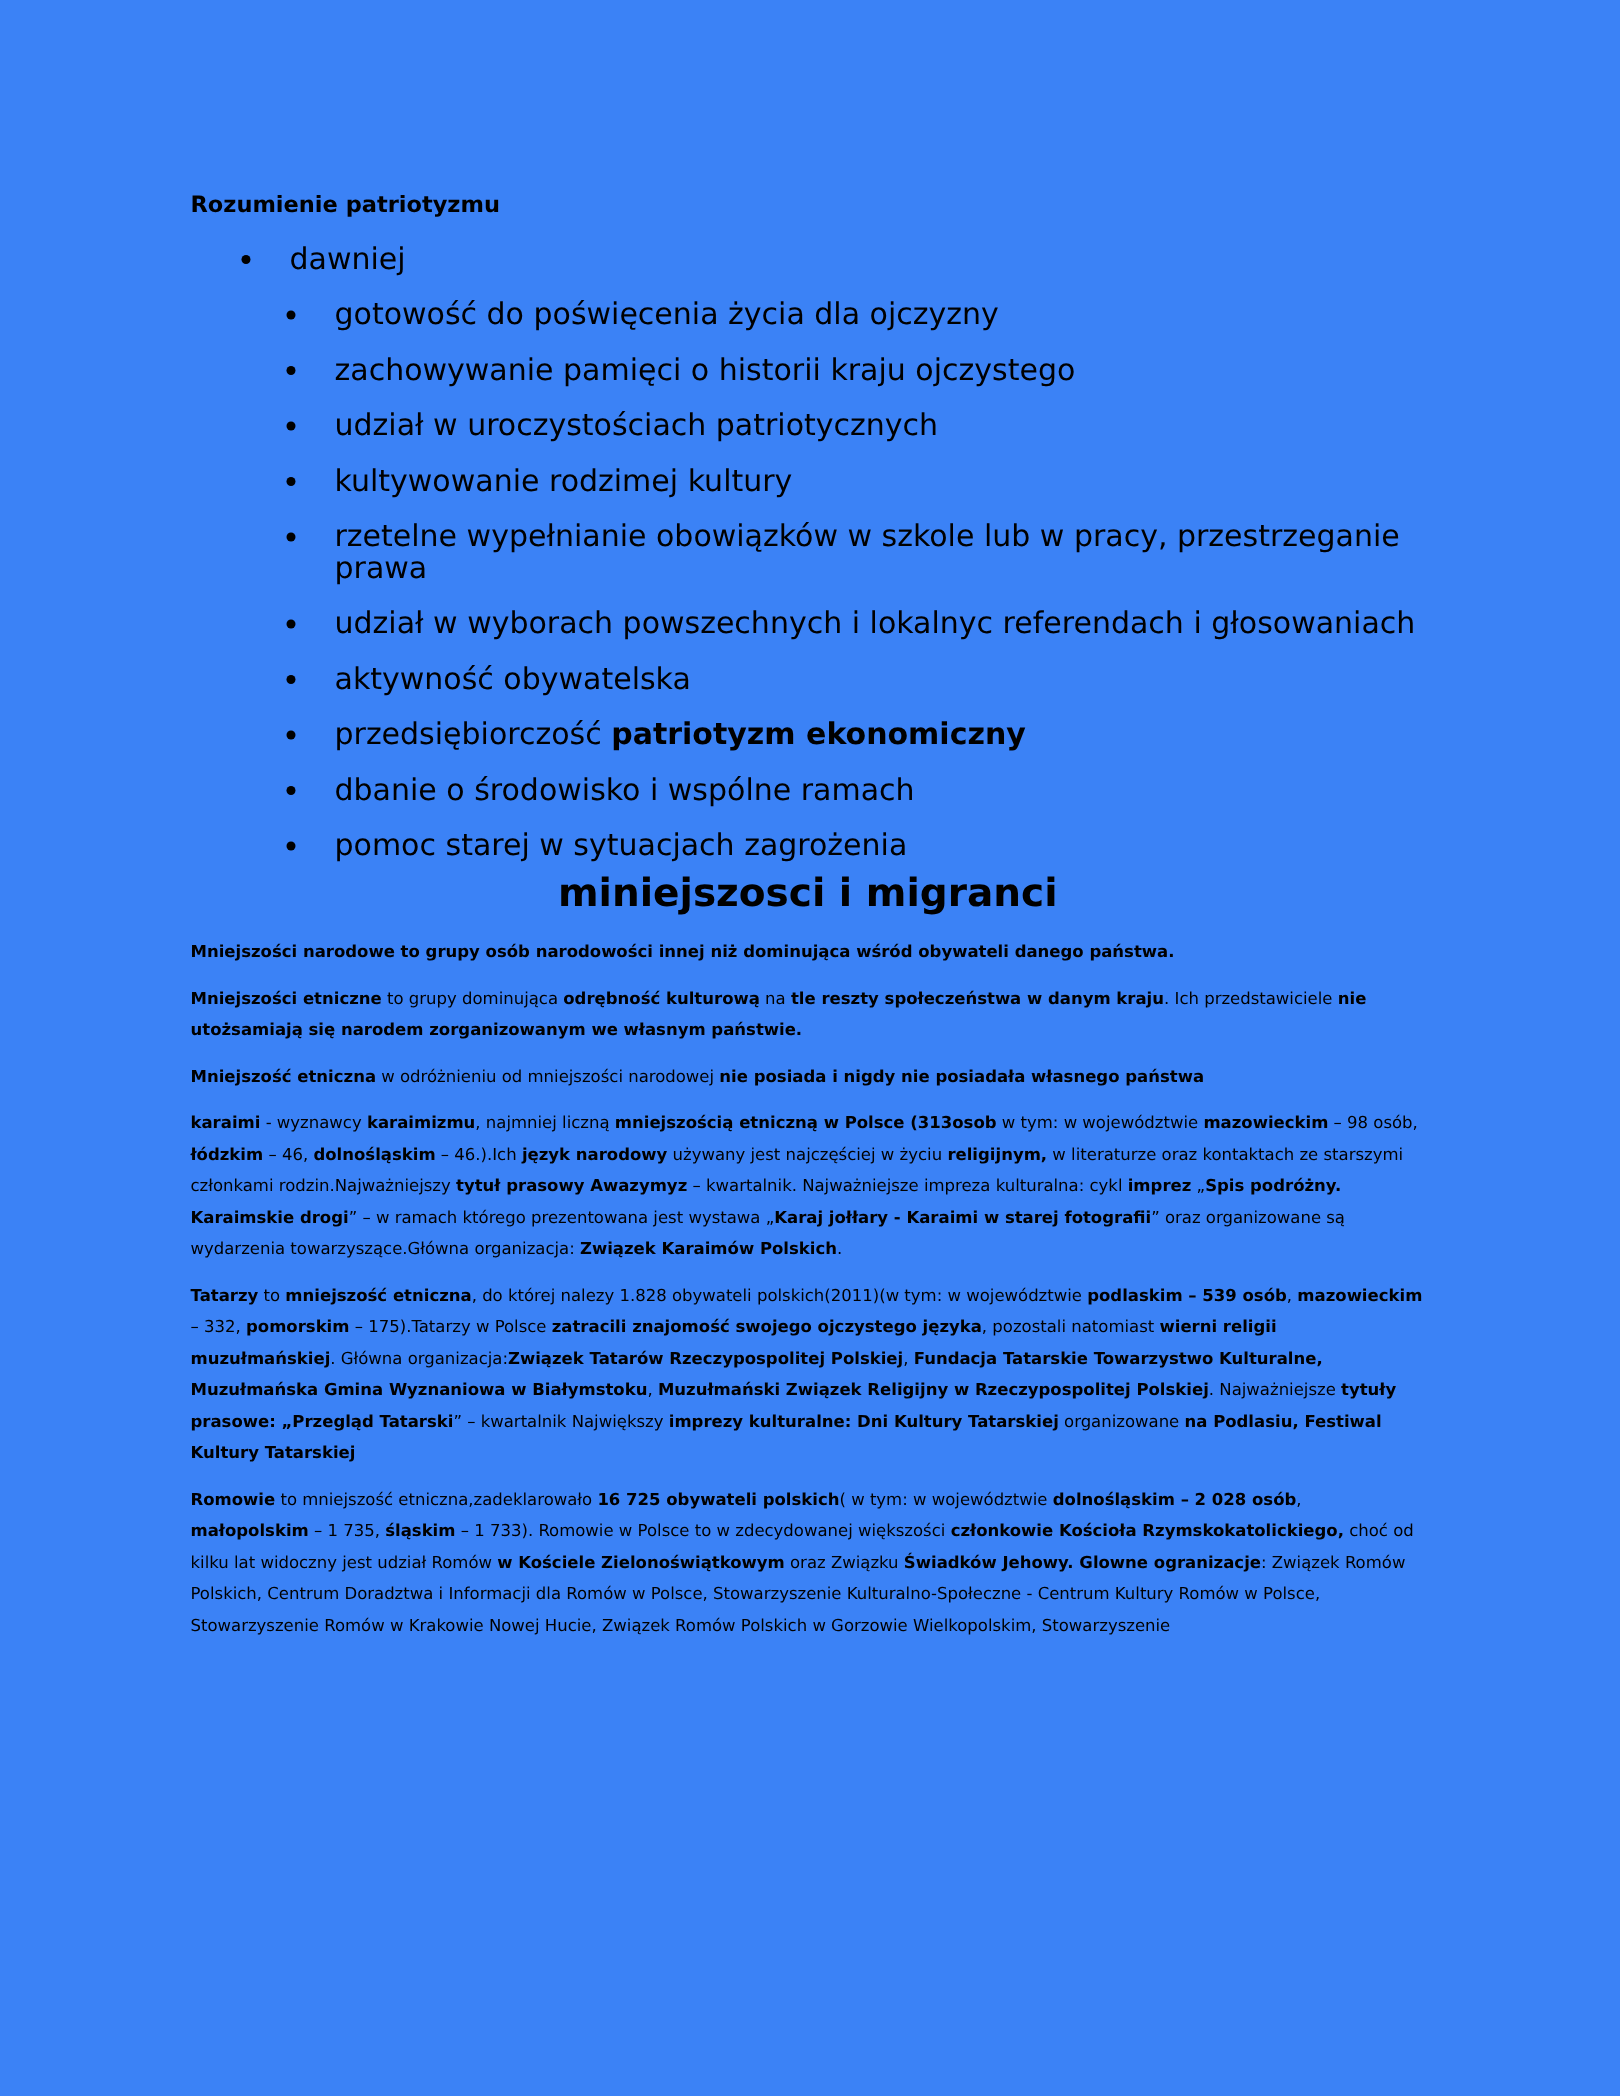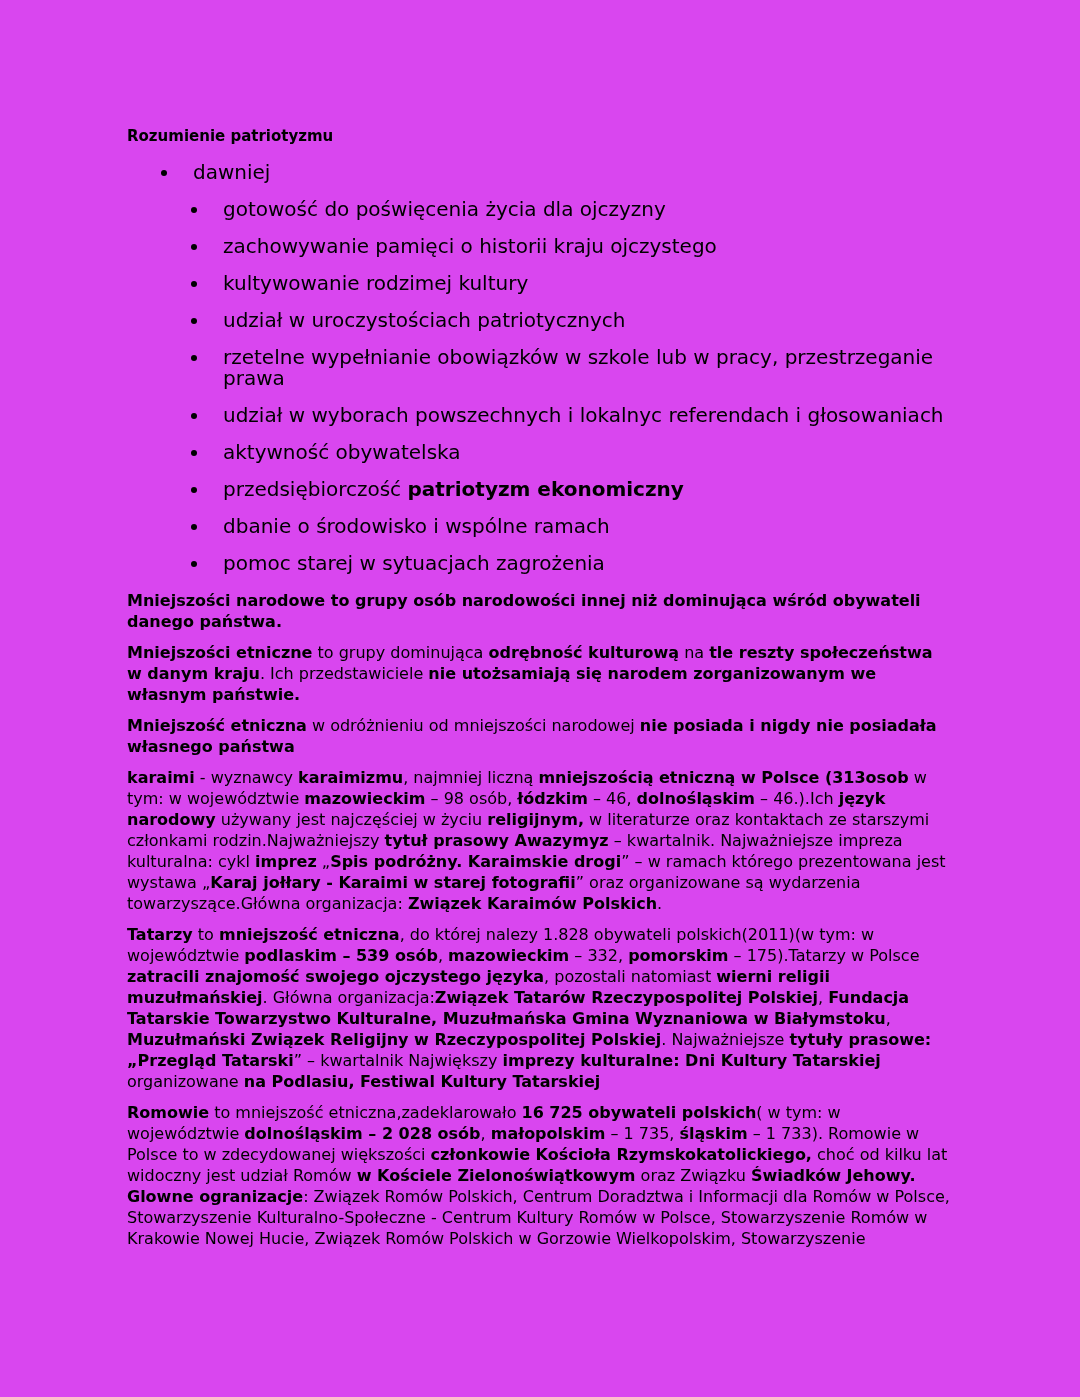--- a/index.html
+++ b/index.html
@@ -5,21 +5,21 @@
   html, body { margin: 0; padding: 0; }
   body {
     background: #ffffff;
     color: #000000;
     font-family: "DejaVu Sans", "Liberation Sans", sans-serif;
   }
   .page {
     position: relative;
     width: 1080px;
     height: 1397px;
-    background: #d946ef;
+    background: #3b82f6;
     overflow: hidden;
   }
   .content {
     position: absolute;
     left: 127px;
     top: 126px;
     width: 823px;
   }
   .intro-heading {
     font-size: 15px;
@@ -46,47 +46,48 @@
   .li.l1 .bullet { left: 34px; }
   .li.l2 .bullet { left: 64px; }
   .section-heading {
     font-size: 26px;
     line-height: 32px;
     font-weight: bold;
     text-align: center;
     margin: -10px 0 12px 0;
   }
   .para {
-    font-size: 16px;
+    font-size: 11px;
     line-height: 21px;
     margin: 0 0 10px 0;
   }
   .para b, .li b { font-weight: bold; }
 </style>
 </head>
 <body>
 
 <div class="page">
   <div class="content">
     <p class="intro-heading">Rozumienie patriotyzmu</p>
 
     <div class="bullet-list">
         <div class="li l1"><span class="bullet"></span><span>dawniej</span></div>
         <div class="li l2"><span class="bullet"></span><span><span>gotowość do poświęcenia życia dla ojczyzny</span></span></div>
         <div class="li l2"><span class="bullet"></span><span><span>zachowywanie pamięci o historii kraju ojczystego</span></span></div>
+        <div class="li l2"><span class="bullet"></span><span><span>udział w uroczystościach patriotycznych</span></span></div>
         <div class="li l2"><span class="bullet"></span><span><span>kultywowanie rodzimej kultury</span></span></div>
-        <div class="li l2"><span class="bullet"></span><span><span>udział w uroczystościach patriotycznych</span></span></div>
         <div class="li l2"><span class="bullet"></span><span><span>rzetelne wypełnianie obowiązków w szkole lub w pracy, przestrzeganie prawa</span></span></div>
         <div class="li l2"><span class="bullet"></span><span><span>udział w wyborach powszechnych i lokalnyc referendach i głosowaniach</span></span></div>
         <div class="li l2"><span class="bullet"></span><span><span>aktywność obywatelska</span></span></div>
         <div class="li l2"><span class="bullet"></span><span><span>przedsiębiorczość </span><b>patriotyzm ekonomiczny</b></span></div>
         <div class="li l2"><span class="bullet"></span><span><span>dbanie o środowisko i wspólne ramach</span></span></div>
         <div class="li l2"><span class="bullet"></span><span><span>pomoc starej w sytuacjach zagrożenia</span></span></div>
       </div>
 
+    <h1 class="section-heading">miniejszosci i migranci</h1>
 
     <p class="para"><b>Mniejszości narodowe to grupy osób narodowości innej niż dominująca wśród obywateli danego państwa.</b></p>
     <p class="para"><b>Mniejszości etniczne</b><span> to grupy dominująca </span><b>odrębność kulturową</b><span> na </span><b>tle reszty społeczeństwa w danym kraju</b><span>. Ich przedstawiciele </span><b>nie utożsamiają się narodem zorganizowanym we własnym państwie.</b></p>
     <p class="para"><b>Mniejszość etniczna</b><span> w odróżnieniu od mniejszości narodowej </span><b>nie posiada i nigdy nie posiadała własnego państwa</b></p>
     <p class="para"><b>karaimi</b><span> - wyznawcy </span><b>karaimizmu</b><span>, najmniej liczną </span><b>mniejszością etniczną w Polsce (313osob</b><span> w tym: w województwie </span><b>mazowieckim</b><span> – 98 osób, </span><b>łódzkim</b><span> – 46, </span><b>dolnośląskim</b><span> – 46.).Ich </span><b>język narodowy</b><span> używany jest najczęściej w życiu </span><b>religijnym,</b><span> w literaturze oraz kontaktach ze starszymi członkami rodzin.Najważniejszy </span><b>tytuł prasowy Awazymyz</b><span> – kwartalnik. Najważniejsze impreza kulturalna: cykl </span><b>imprez</b><span> „</span><b>Spis podróżny. Karaimskie drogi</b><span>” – w ramach którego prezentowana jest wystawa „</span><b>Karaj jołłary - Karaimi w starej fotografii</b><span>” oraz organizowane są wydarzenia towarzyszące.Główna organizacja: </span><b>Związek Karaimów Polskich</b><span>.</span></p>
     <p class="para"><b>Tatarzy</b><span> to </span><b>mniejszość etniczna</b><span>, do której  nalezy 1.828 obywateli polskich(2011)(w tym: w województwie </span><b>podlaskim – 539 osób</b><span>, </span><b>mazowieckim</b><span> – 332, </span><b>pomorskim</b><span> – 175).Tatarzy w Polsce </span><b>zatracili znajomość swojego ojczystego języka</b><span>, pozostali natomiast </span><b>wierni religii muzułmańskiej</b><span>. Główna organizacja:</span><b>Związek Tatarów Rzeczypospolitej Polskiej</b><span>, </span><b>Fundacja Tatarskie Towarzystwo Kulturalne, Muzułmańska Gmina Wyznaniowa w Białymstoku</b><span>, </span><b>Muzułmański Związek Religijny w Rzeczypospolitej Polskiej</b><span>. Najważniejsze </span><b>tytuły prasowe: „Przegląd Tatarski</b><span>” – kwartalnik Największy </span><b>imprezy kulturalne: Dni Kultury Tatarskiej</b><span> organizowane </span><b>na Podlasiu, Festiwal Kultury Tatarskiej</b></p>
     <p class="para"><b>Romowie</b><span> to mniejszość etniczna,zadeklarowało </span><b>16 725 obywateli polskich</b><span>( w tym: w województwie </span><b>dolnośląskim – 2 028 osób</b><span>, </span><b>małopolskim</b><span> – 1 735, </span><b>śląskim</b><span> – 1 733). Romowie w Polsce to w zdecydowanej większości </span><b>członkowie Kościoła Rzymskokatolickiego,</b><span> choć od kilku lat widoczny jest udział Romów </span><b>w Kościele Zielonoświątkowym</b><span> oraz Związku </span><b>Świadków Jehowy. Glowne ogranizacje</b><span>: Związek Romów Polskich, Centrum Doradztwa i Informacji dla Romów w Polsce, Stowarzyszenie Kulturalno-Społeczne - Centrum Kultury Romów w Polsce, Stowarzyszenie Romów w Krakowie Nowej Hucie, Związek Romów Polskich w Gorzowie Wielkopolskim,  Stowarzyszenie</span></p>
   </div>
 </div>
 

